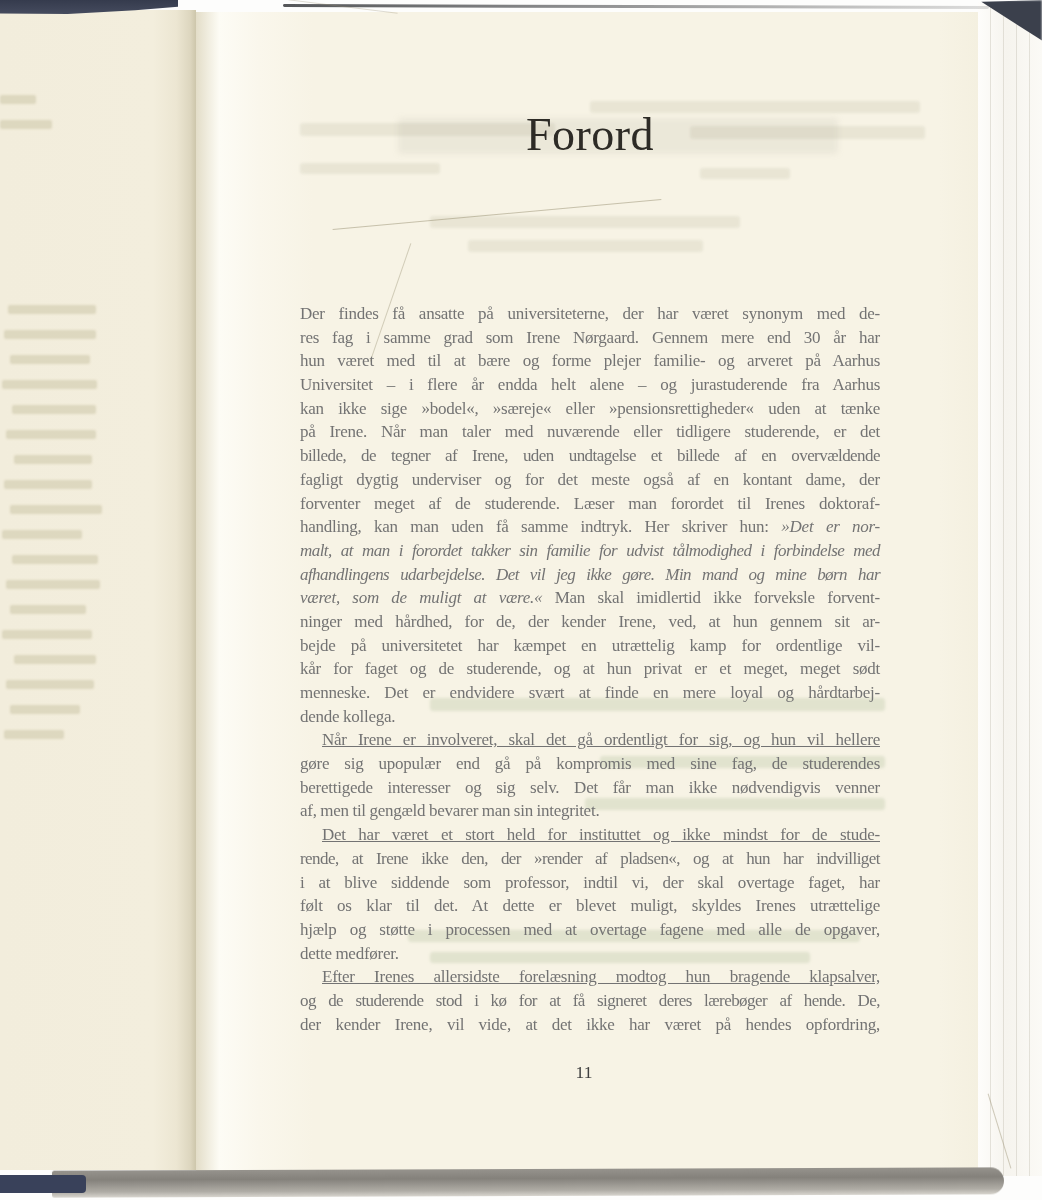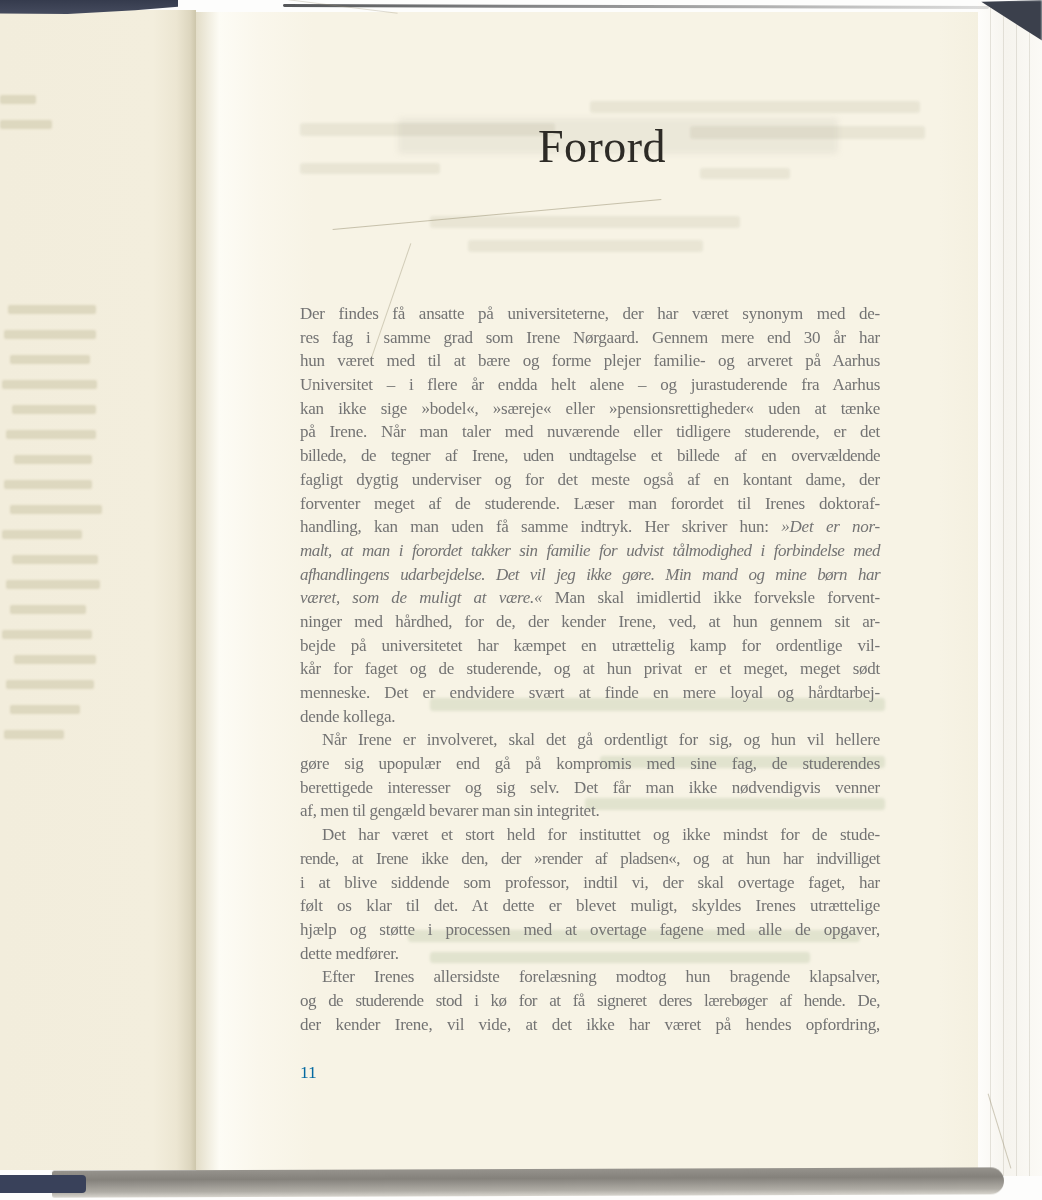--- a/index.html
+++ b/index.html
@@ -24,31 +24,31 @@
     transform:rotate(.15deg);}
   .cover-corner{position:absolute;left:968px;top:0;width:74px;height:46px;background:#3b404c;
     clip-path:polygon(18% 4%,100% 0,100% 88%);filter:blur(1.2px);}
   .cover-bottom{position:absolute;left:52px;top:1169px;width:952px;height:27px;
     background:linear-gradient(180deg,#96938d 0%,#84817b 35%,#b0ada6 80%,#d8d5ce 100%);
     border-radius:3px 16px 16px 3px;transform:rotate(-.2deg);filter:blur(.4px);}
   .cover-bottom-navy{position:absolute;left:0;top:1175px;width:86px;height:18px;
     background:#39415a;border-radius:0 4px 4px 0;}
 
   
-  .title{position:absolute;left:300px;top:108px;width:580px;margin:12px;text-align:center;
+  .title{position:absolute;left:300px;top:108px;width:580px;margin:0;text-align:center;
     font-size:46px;font-weight:400;color:#2d2b26;letter-spacing:.5px;}
   .body{position:absolute;left:300px;top:302px;width:580px;}
   .line{height:23.7px;line-height:23.7px;font-size:17px;color:#737373;
     text-align:justify;text-align-last:justify;letter-spacing:-.25px;word-spacing:-.4px;white-space:normal;}
   .line.nojust{text-align-last:left;}
-  .line.indent{text-indent:22px;}
+  .line.indent{text-indent:22px;text-decoration:underline;}
   .line.tight{letter-spacing:-.55px;word-spacing:-1.8px;}
   .it{font-style:italic;}
-  .pagenum{position:absolute;left:300px;top:1062px;width:568px;text-align:left;
-    font-size:17.5px;color:#0369a1;}
+  .pagenum{position:absolute;left:300px;top:1062px;width:568px;text-align:center;
+    font-size:17.5px;color:#404040;}
 
   
   .gl{position:absolute;height:9px;background:rgba(178,170,132,.32);filter:blur(1.3px);border-radius:2px;}
   .bl{position:absolute;background:rgba(150,148,112,.14);filter:blur(1.8px);border-radius:3px;}
   .bl.g2{background:rgba(120,150,95,.17);}
   .bl.big{background:rgba(140,138,118,.10);filter:blur(3px);}
   .crease{position:absolute;background:rgba(152,144,114,.5);}
 </style>
 </head>
 <body>

